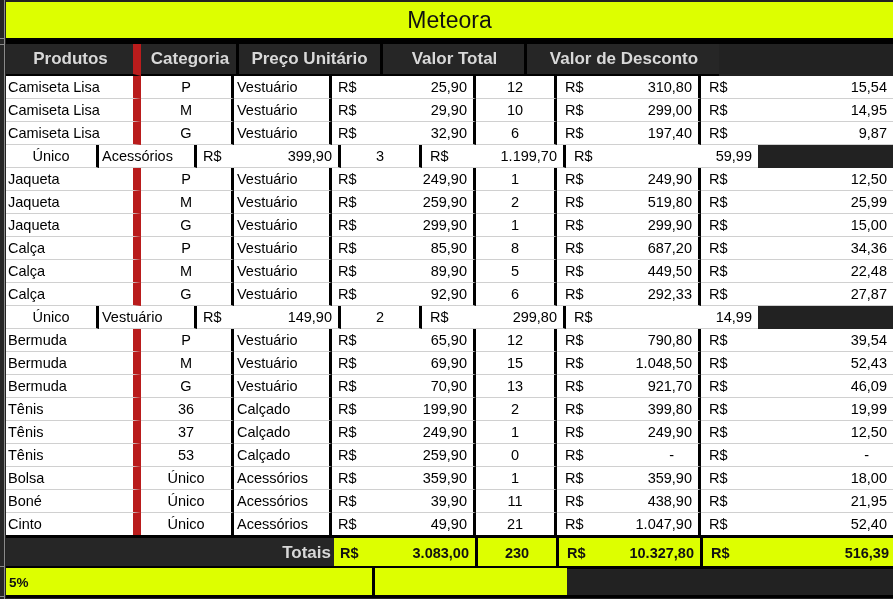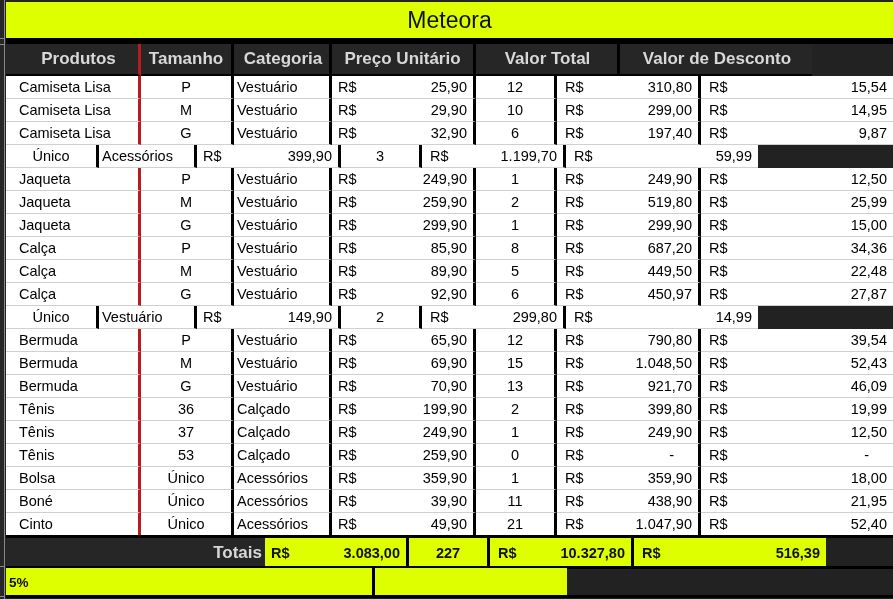--- a/index.html
+++ b/index.html
@@ -14,51 +14,50 @@
     .black-band { position: absolute; left: 6px; top: 38px; width: 887px; height: 6px; background: #000; }
 
     .grid { position: absolute; left: 6px; top: 44px; }
     .row { display: flex; height: 23px; }
     .cell { height: 23px; display: flex; align-items: center; font-size: 14.5px; color: #000; background: #fff;
       border-bottom: 1px solid #d0d0d0; overflow: hidden; white-space: nowrap; }
     .hdr .cell { height: 32px; background: #262626; color: #d8d8d8; font-weight: bold; font-size: 17px;
       justify-content: center; border-bottom: 2px solid #000; }
     .hdr { height: 32px; }
 
-    .c0 { width: 135px; padding-left: 13px; border-right: 3px solid #b91c1c; }
+    .c0 { width: 135px; padding-left: 2px; border-right: 8px solid #b91c1c; }
     .c1 { width: 93px; justify-content: center; border-right: 3px solid #000; }
     .c2 { width: 98px; padding-left: 3px; border-right: 3px solid #000; }
     .c3 { width: 144px; padding: 0 6px; justify-content: space-between; border-right: 3px solid #000; }
     .c4 { width: 81px; justify-content: center; border-right: 3px solid #000; }
     .c5 { width: 144px; padding: 0 6px 0 8px; justify-content: space-between; border-right: 3px solid #000; }
     .c6 { width: 192px; padding: 0 6px 0 8px; justify-content: space-between; text-align: center; }
 
     .foot { position: absolute; left: 6px; display: flex; height: 29px; }
-    .foot .label { width: 259px; background: #262626; color: #d8d8d8; font-weight: bold; font-size: 17px;
+    .foot .label { width: 328px; background: #262626; color: #d8d8d8; font-weight: bold; font-size: 17px;
       display: flex; align-items: center; justify-content: flex-end; padding-right: 3px; }
     .foot .y { background: #DDFF00; color: #111; font-weight: bold; font-size: 14.5px; display: flex; align-items: center; }
     .foot-line { position: absolute; left: 6px; width: 887px; height: 3px; background: #000; }
   </style>
 </head>
 <body>
 
 <div class="gutter">
   <div class="gutter-tick" style="top:38px"></div>
   <div class="gutter-tick" style="top:44px"></div>
   <div class="gutter-tick" style="top:566px"></div>
   <div class="gutter-tick" style="top:596px"></div>
 </div>
 
 <div class="title-bar">Meteora</div>
 <div class="black-band"></div>
 
 <div class="grid">
   <div class="row hdr">
     <div class="cell c0">Produtos</div>
-    <div class="cell c1">Tamanho</div>
     <div class="cell c2">Categoria</div>
     <div class="cell c3" style="justify-content:center">Preço Unitário</div>
     <div class="cell c5" style="justify-content:center">Valor Total</div>
     <div class="cell c6" style="justify-content:center">Valor de Desconto</div>
   </div>
   <div id="body-rows">
       <div class="row">
         <div class="cell c0">Camiseta Lisa</div>
         <div class="cell c1">P</div>
         <div class="cell c2">Vestuário</div>
@@ -223,21 +222,21 @@
         <div class="cell c0">Calça</div>
         <div class="cell c1">G</div>
         <div class="cell c2">Vestuário</div>
         <div class="cell c3">
           <span>R$</span>
           <span>92,90</span>
         </div>
         <div class="cell c4">6</div>
         <div class="cell c5">
           <span>R$</span>
-          <span style="">450,97</span>
+          <span style="">292,33</span>
         </div>
         <div class="cell c6">
           <span>R$</span>
           <span style="">27,87</span>
         </div>
       </div>
       <div class="row">
         <div class="cell c1">Único</div>
         <div class="cell c2">Vestuário</div>
         <div class="cell c3">
@@ -419,21 +418,21 @@
     </div>
 </div>
 
 <div class="foot-line" style="top:535px"></div>
 <div class="foot" style="top:538px">
   <div class="label">Totais</div>
   <div class="y c3" style="height:29px;border-right:3px solid #000">
     <span>R$</span>
     <span>3.083,00</span>
   </div>
-  <div class="y c4" style="height:29px;border-right:3px solid #000;justify-content:center">227</div>
+  <div class="y c4" style="height:29px;border-right:3px solid #000;justify-content:center">230</div>
   <div class="y c5" style="height:29px;border-right:3px solid #000">
     <span>R$</span>
     <span>10.327,80</span>
   </div>
   <div class="y c6" style="height:29px">
     <span>R$</span>
     <span>516,39</span>
   </div>
 </div>
 

